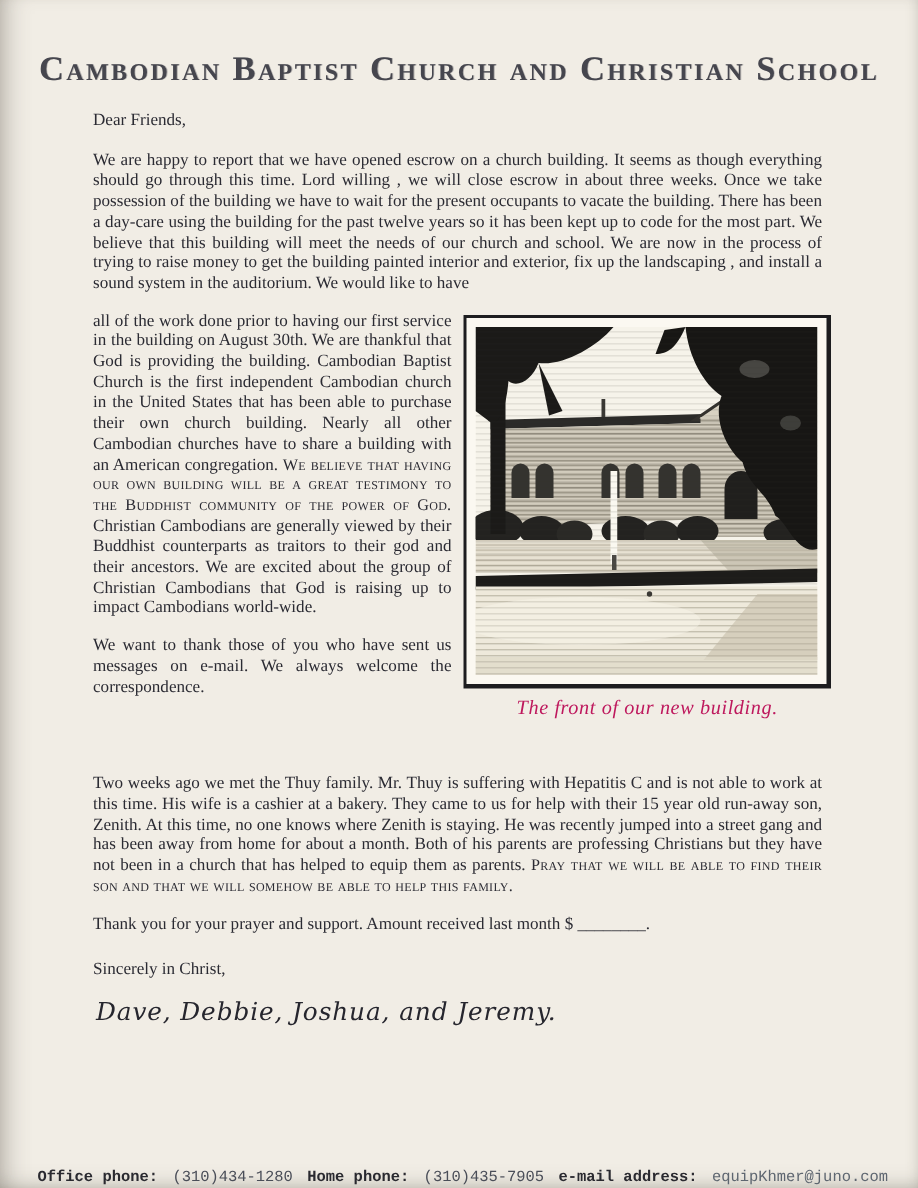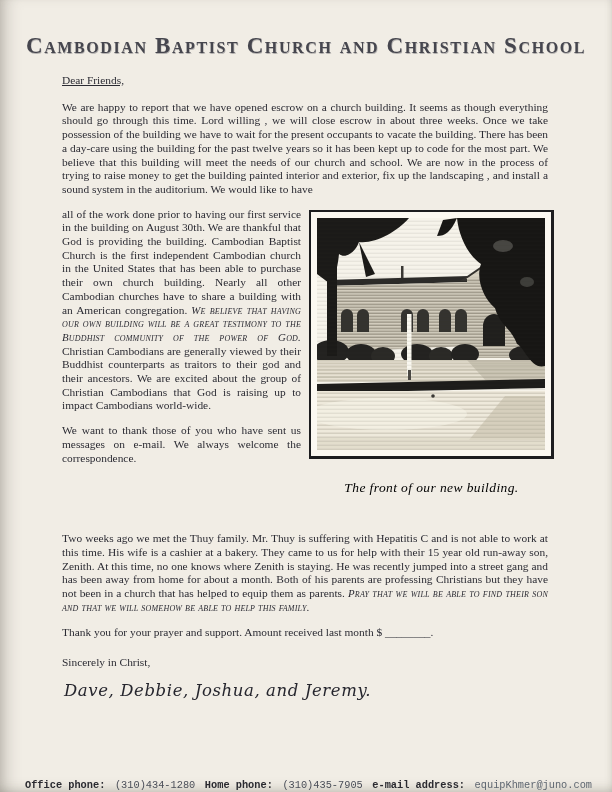--- a/index.html
+++ b/index.html
@@ -33,49 +33,48 @@
     color:#3c3c44;
     white-space:nowrap;
   }
   main.body{
     margin:15px 64px 0 62px;
     font-size:11.4px;
     line-height:13.7px;
     text-align:justify;
   }
   .date{ margin:0 0 15px 0; }
-  .salutation{ margin:0 0 13px 0;text-decoration:underline; }
+  .salutation{ margin:0 0 13px 0; }
   p.para{ margin:0 0 11px 0; }
   .emph{
-    font-style:italic;
     font-variant:small-caps;
     font-size:0.95em;
     letter-spacing:.2px;
   }
   figure.photo{
     float:right;
     width:245px;
     margin:2px -6px 4px 8px;
     padding:0;
   }
   .photo-frame{
     border:2px solid #1d1d1f;
     border-right-width:3px;
     border-bottom-width:3px;
     padding:6px;
     background:#fbf8f1;
     line-height:0;
   }
   figcaption{
-    margin-top:22px;
+    margin-top:6px;
     text-align:center;
     font-style:italic;
     font-size:13.5px;
     letter-spacing:.4px;
-    color:#000000;
+    color:#be185d;
   }
   .clearpara{ clear:both; padding-top:34px; }
   .thanks{ margin-top:3px; }
   .closing{ margin:17px 0 0 0; }
   .signature{
     margin:14px 0 0 2px;
     font-family:"DejaVu Serif", serif;
     font-style:italic;
     font-size:16.5px;
     letter-spacing:.6px;

